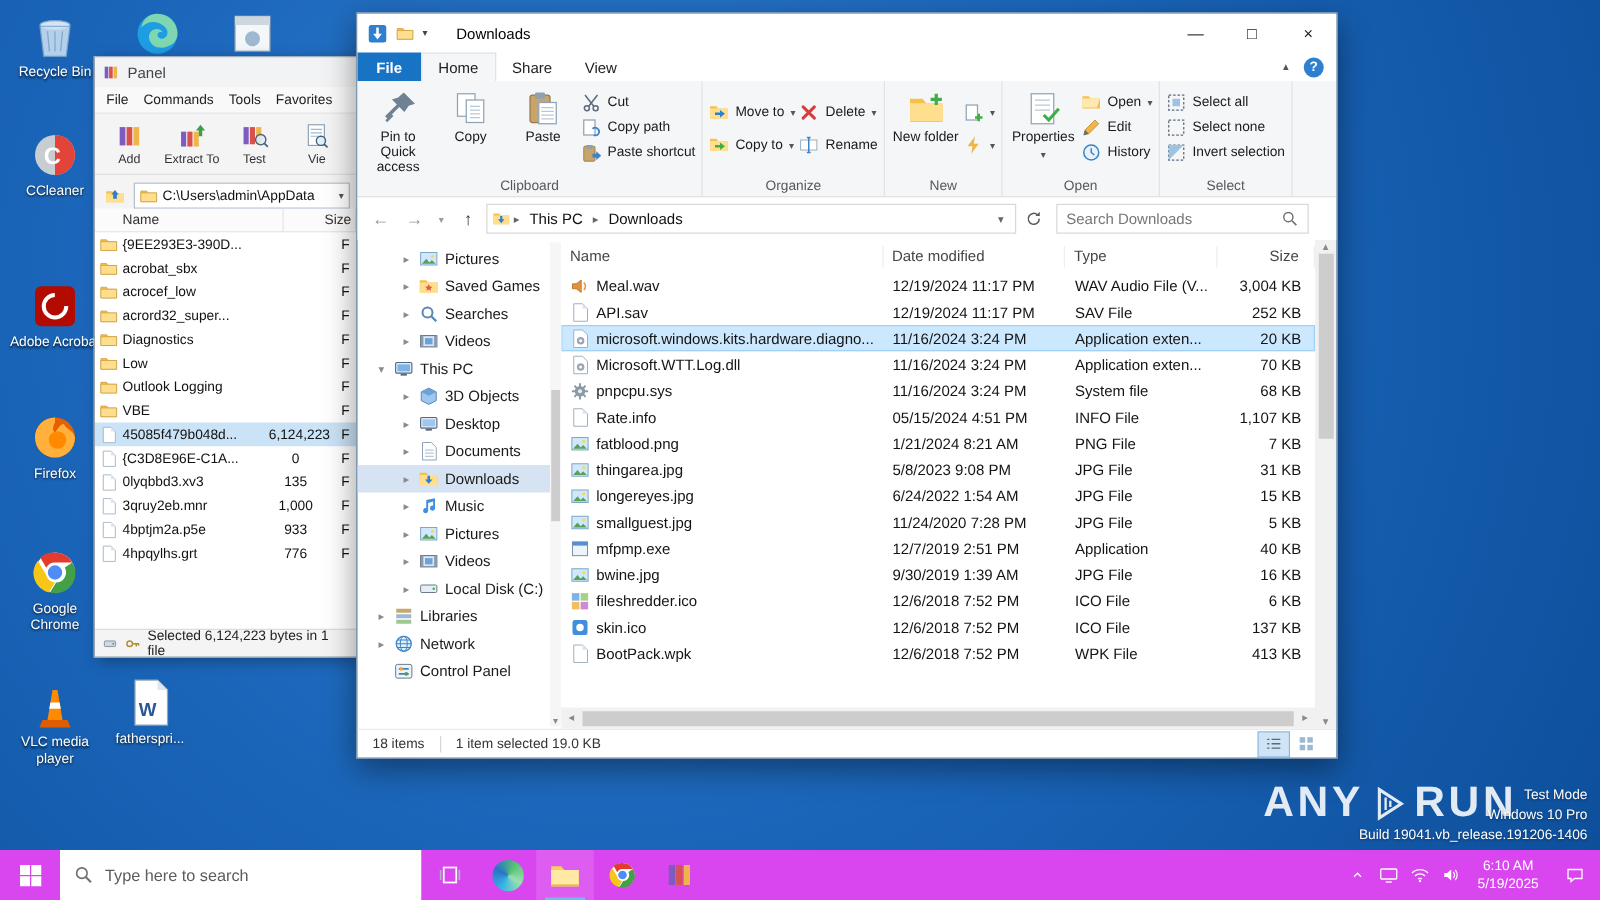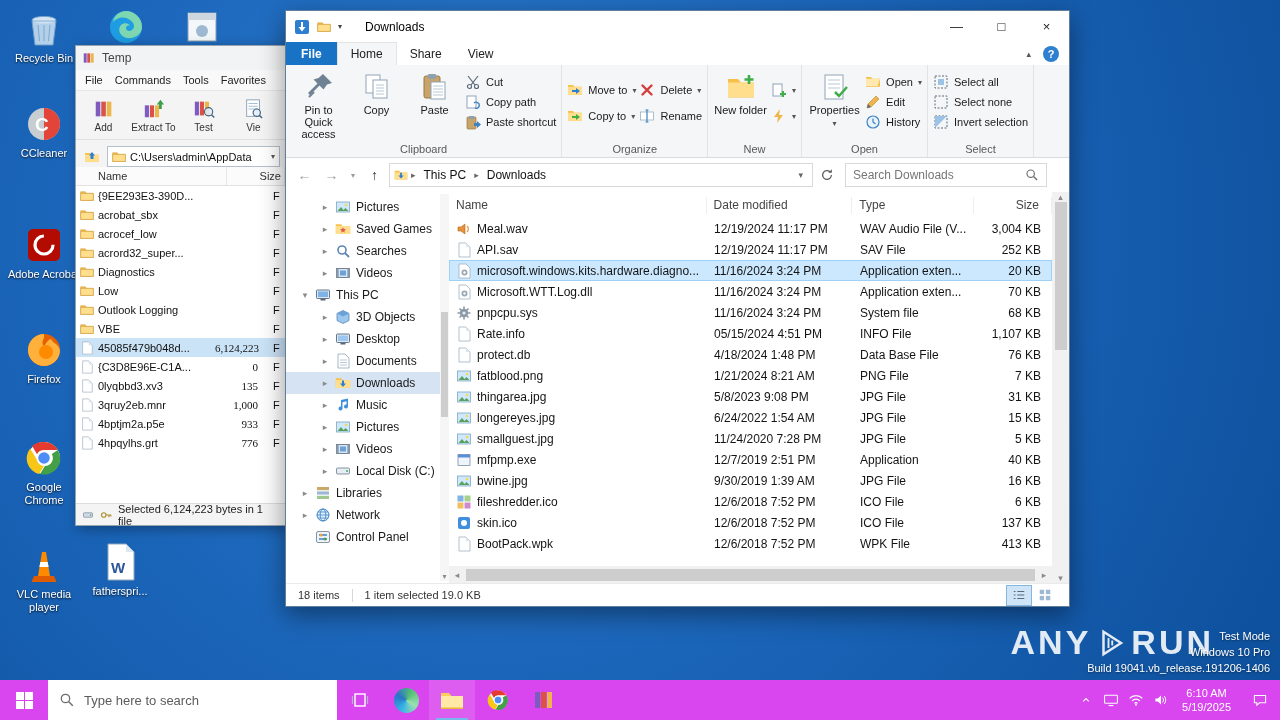--- a/index.html
+++ b/index.html
@@ -29,21 +29,21 @@
 .wr-addr{height:27px;display:flex;align-items:flex-end;gap:4px;padding:0 5px;background:#f4f4f4;flex:none;}
 .wr-up{width:22px;height:21px;display:flex;align-items:center;justify-content:center;}
 .wr-path{flex:1;height:21px;background:#fff;border:1px solid #b4c0cc;display:flex;align-items:center;gap:4px;padding:0 4px;font-size:11px;overflow:hidden;white-space:nowrap;color:#111;}
 .wr-cols{height:19px;display:flex;border-bottom:1px solid #e2e2e2;font-size:11px;color:#333;background:#fbfbfb;flex:none;}
 .wr-cols .c1{flex:1;padding-left:22px;border-right:1px solid #e6e6e6;display:flex;align-items:center;}
 .wr-cols .c2{width:58px;border-right:1px solid #e6e6e6;display:flex;align-items:center;justify-content:flex-end;padding-right:3px;}
 .wr-list{flex:1;overflow:hidden;background:#fff;}
 .wr-row{height:19px;display:flex;align-items:center;font-size:11px;color:#111;cursor:default;}
 .wr-row.sel{background:#cbe3f7;}
 .wr-row .nm{flex:1;display:flex;align-items:center;gap:4px;padding-left:4px;overflow:hidden;white-space:nowrap;}
-.wr-row .sz{width:58px;text-align:right;padding-right:15px;flex:none;font-family:Liberation Serif, serif;}
+.wr-row .sz{width:58px;text-align:center;padding-right:15px;flex:none;}
 .wr-row .tp{width:12px;overflow:hidden;flex:none;color:#111;}
 .wr-status{height:22px;border-top:1px solid #ddd;background:#f4f4f4;display:flex;align-items:center;gap:6px;padding:0 6px;font-size:11px;color:#222;flex:none;}
 
 .explorer{position:absolute;left:285px;top:10px;width:785px;height:597px;background:#fff;border:1px solid #5f7f9c;
   box-shadow:0 8px 24px rgba(0,0,0,.42);display:flex;flex-direction:column;}
 .ex-title{height:31px;display:flex;align-items:center;gap:7px;padding-left:8px;background:#fff;flex:none;}
 .qa-dd{font-size:8px;color:#444;}
 .ex-title-text{font-size:12px;color:#000;margin-left:16px;}
 .caption{margin-left:auto;display:flex;height:100%;}
 .cap{width:45px;display:flex;align-items:center;justify-content:center;font-size:13px;color:#222;cursor:pointer;}
@@ -219,21 +219,21 @@
 
   <section class="winrar">
     <div class="wr-title">
       <span class="svg14">
           <svg viewBox="0 0 24 24">
             <rect x="3" y="4" width="5" height="16" fill="#7e5bc0"></rect>
             <rect x="9" y="4" width="5" height="16" fill="#d8524a"></rect>
             <rect x="15" y="4" width="5" height="16" fill="#eeb64a"></rect>
           </svg>
         </span>
-      <span>Temp</span>
+      <span>Panel</span>
     </div>
     <div class="wr-menu" id="wr-menu">
         <span>File</span>
         <span>Commands</span>
         <span>Tools</span>
         <span>Favorites</span>
       </div>
     <div class="wr-toolbar" id="wr-toolbar">
         <div class="wr-tbtn">
           <span class="svg22">
@@ -1076,34 +1076,20 @@
                   <svg viewBox="0 0 16 16">
                     <path fill="#fff" stroke="#a0b0c0" stroke-width=".8" d="M3 1h7l4 4v10H3z"></path>
                     <path fill="#dce7f2" d="M10 1l4 4h-4z"></path>
                   </svg>
                 </span>
                 <span>Rate.info</span>
               </span>
               <span class="fcell" style="width:146px">05/15/2024 4:51 PM</span>
               <span class="fcell" style="width:122px">INFO File</span>
               <span class="fcell fsize" style="width:78px">1,107 KB</span>
-            </div>
-            <div class="frow">
-              <span class="fcell fname" style="width:258px">
-                <span class="svg16">
-                  <svg viewBox="0 0 16 16">
-                    <path fill="#fff" stroke="#a0b0c0" stroke-width=".8" d="M3 1h7l4 4v10H3z"></path>
-                    <path fill="#dce7f2" d="M10 1l4 4h-4z"></path>
-                  </svg>
-                </span>
-                <span>protect.db</span>
-              </span>
-              <span class="fcell" style="width:146px">4/18/2024 1:48 PM</span>
-              <span class="fcell" style="width:122px">Data Base File</span>
-              <span class="fcell fsize" style="width:78px">76 KB</span>
             </div>
             <div class="frow">
               <span class="fcell fname" style="width:258px">
                 <span class="svg16">
                   <svg viewBox="0 0 16 16">
                     <rect x="1.5" y="3" width="13" height="10" fill="#cfe8fb" stroke="#7da7c4" stroke-width=".8"></rect>
                     <path fill="#58a05c" d="M2.5 12l3.5-4 2.5 3 2-2 3 3z"></path>
                     <circle cx="11" cy="6" r="1.3" fill="#f5d75a"></circle>
                   </svg>
                 </span>

